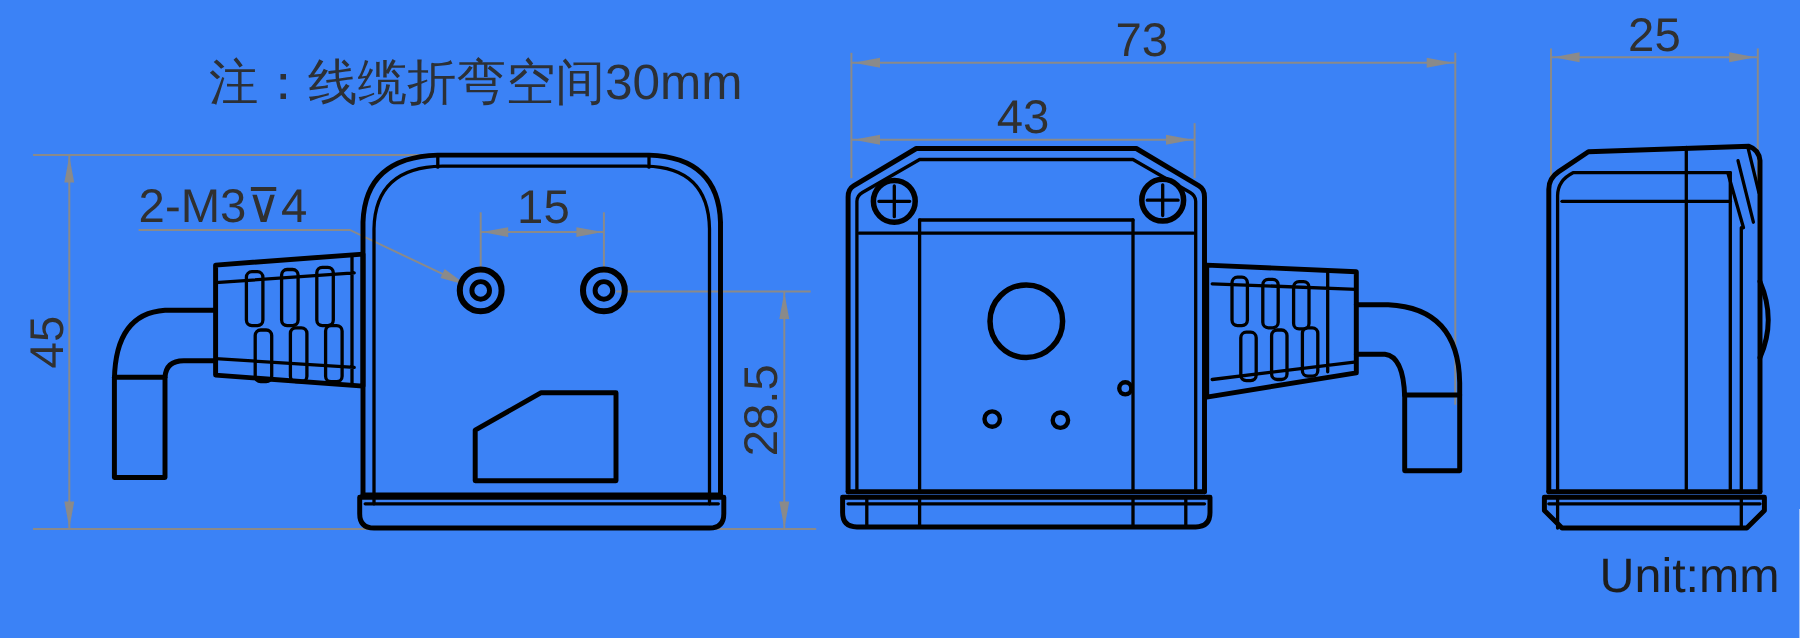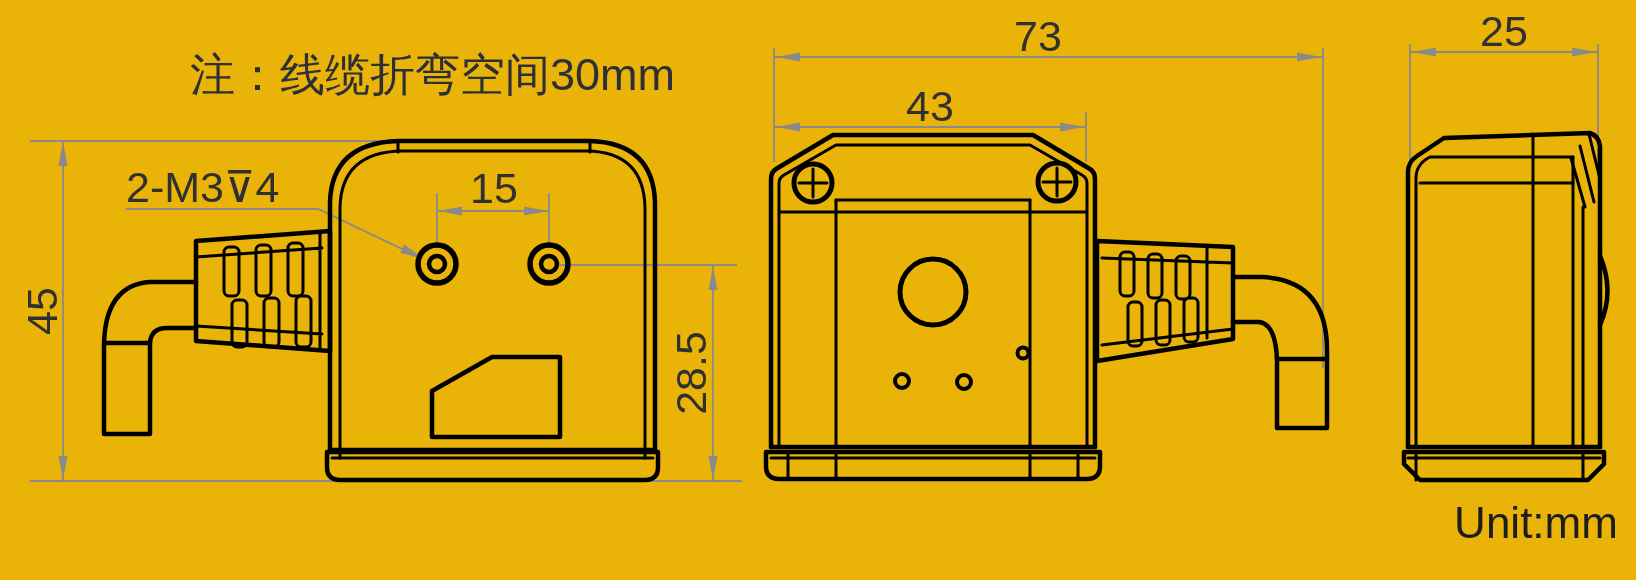--- a/index.html
+++ b/index.html
@@ -1,16 +1,16 @@
 <!DOCTYPE html>
 <html><head>
 <meta charset="utf-8">
 <style>
   html,body{margin:0;padding:0;background:#ffffff;}
-  .stage{position:relative;width:1636px;height:580px;background:#eab308;overflow:hidden;}
+  .stage{position:relative;width:1636px;height:580px;background:#3b82f6;overflow:hidden;}
   svg{display:block;}
   
   .o{fill:none;stroke:#000000;stroke-width:4.5;stroke-linejoin:round;stroke-linecap:round;}
   .o2{fill:none;stroke:#000000;stroke-width:3;stroke-linejoin:round;stroke-linecap:round;}
   .hole{fill:none;stroke:#000000;}
   
   .dim{fill:none;stroke:#8a8a8a;stroke-width:1.8;}
   .dimhead{fill:#8a8a8a;stroke:none;}
   
   .t{font-family:"Liberation Sans","DejaVu Sans",sans-serif;font-size:43px;fill:#303030;}

